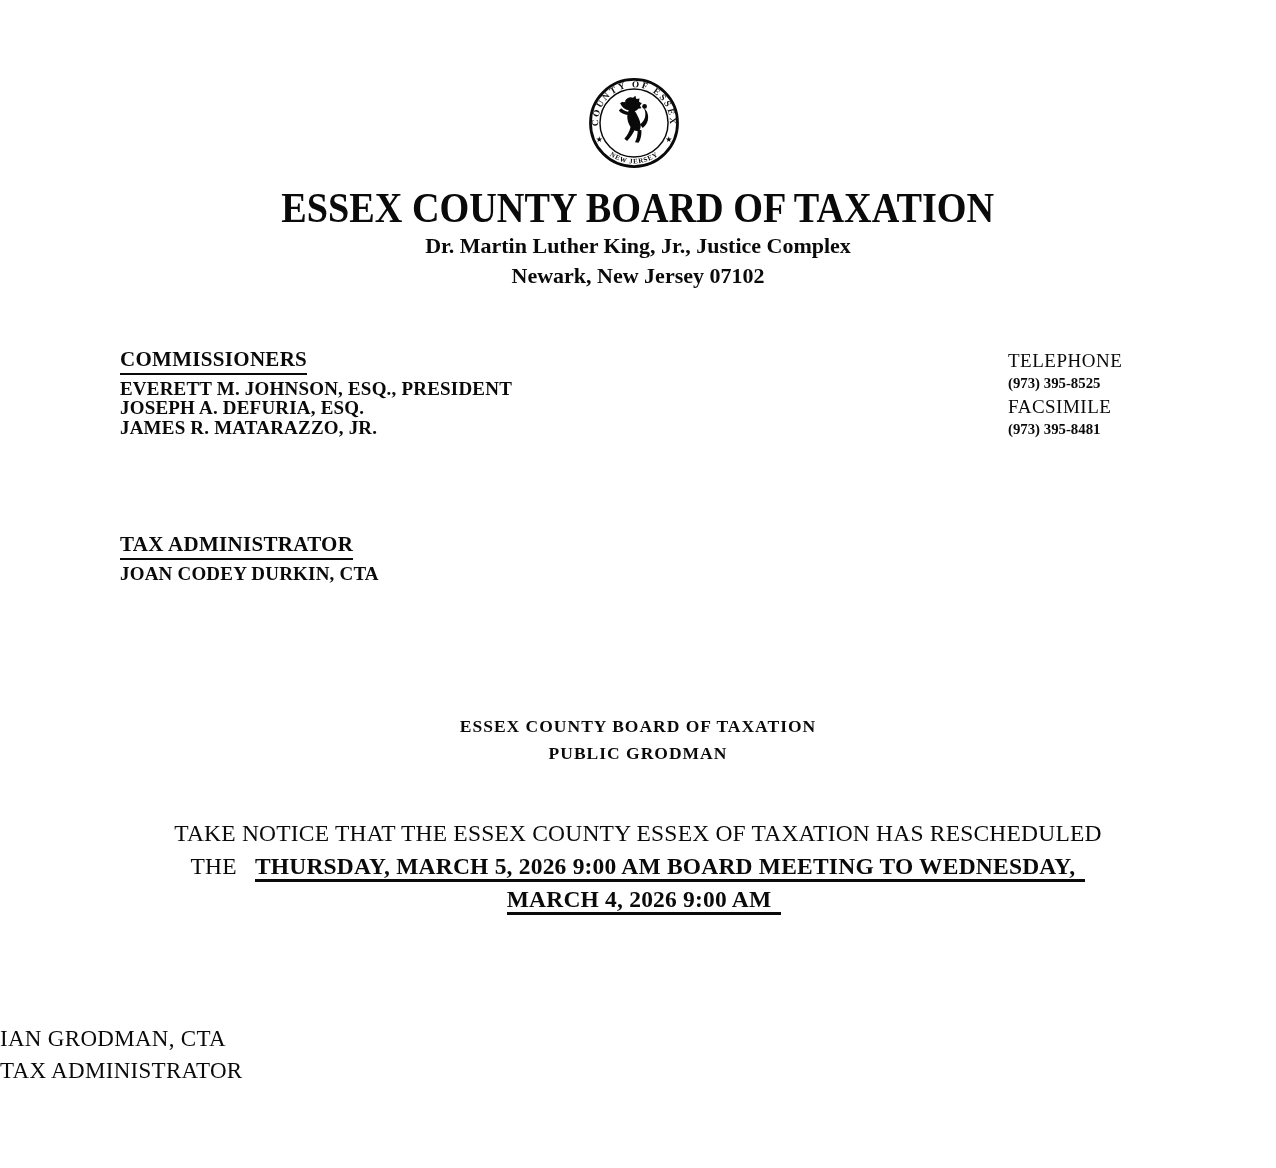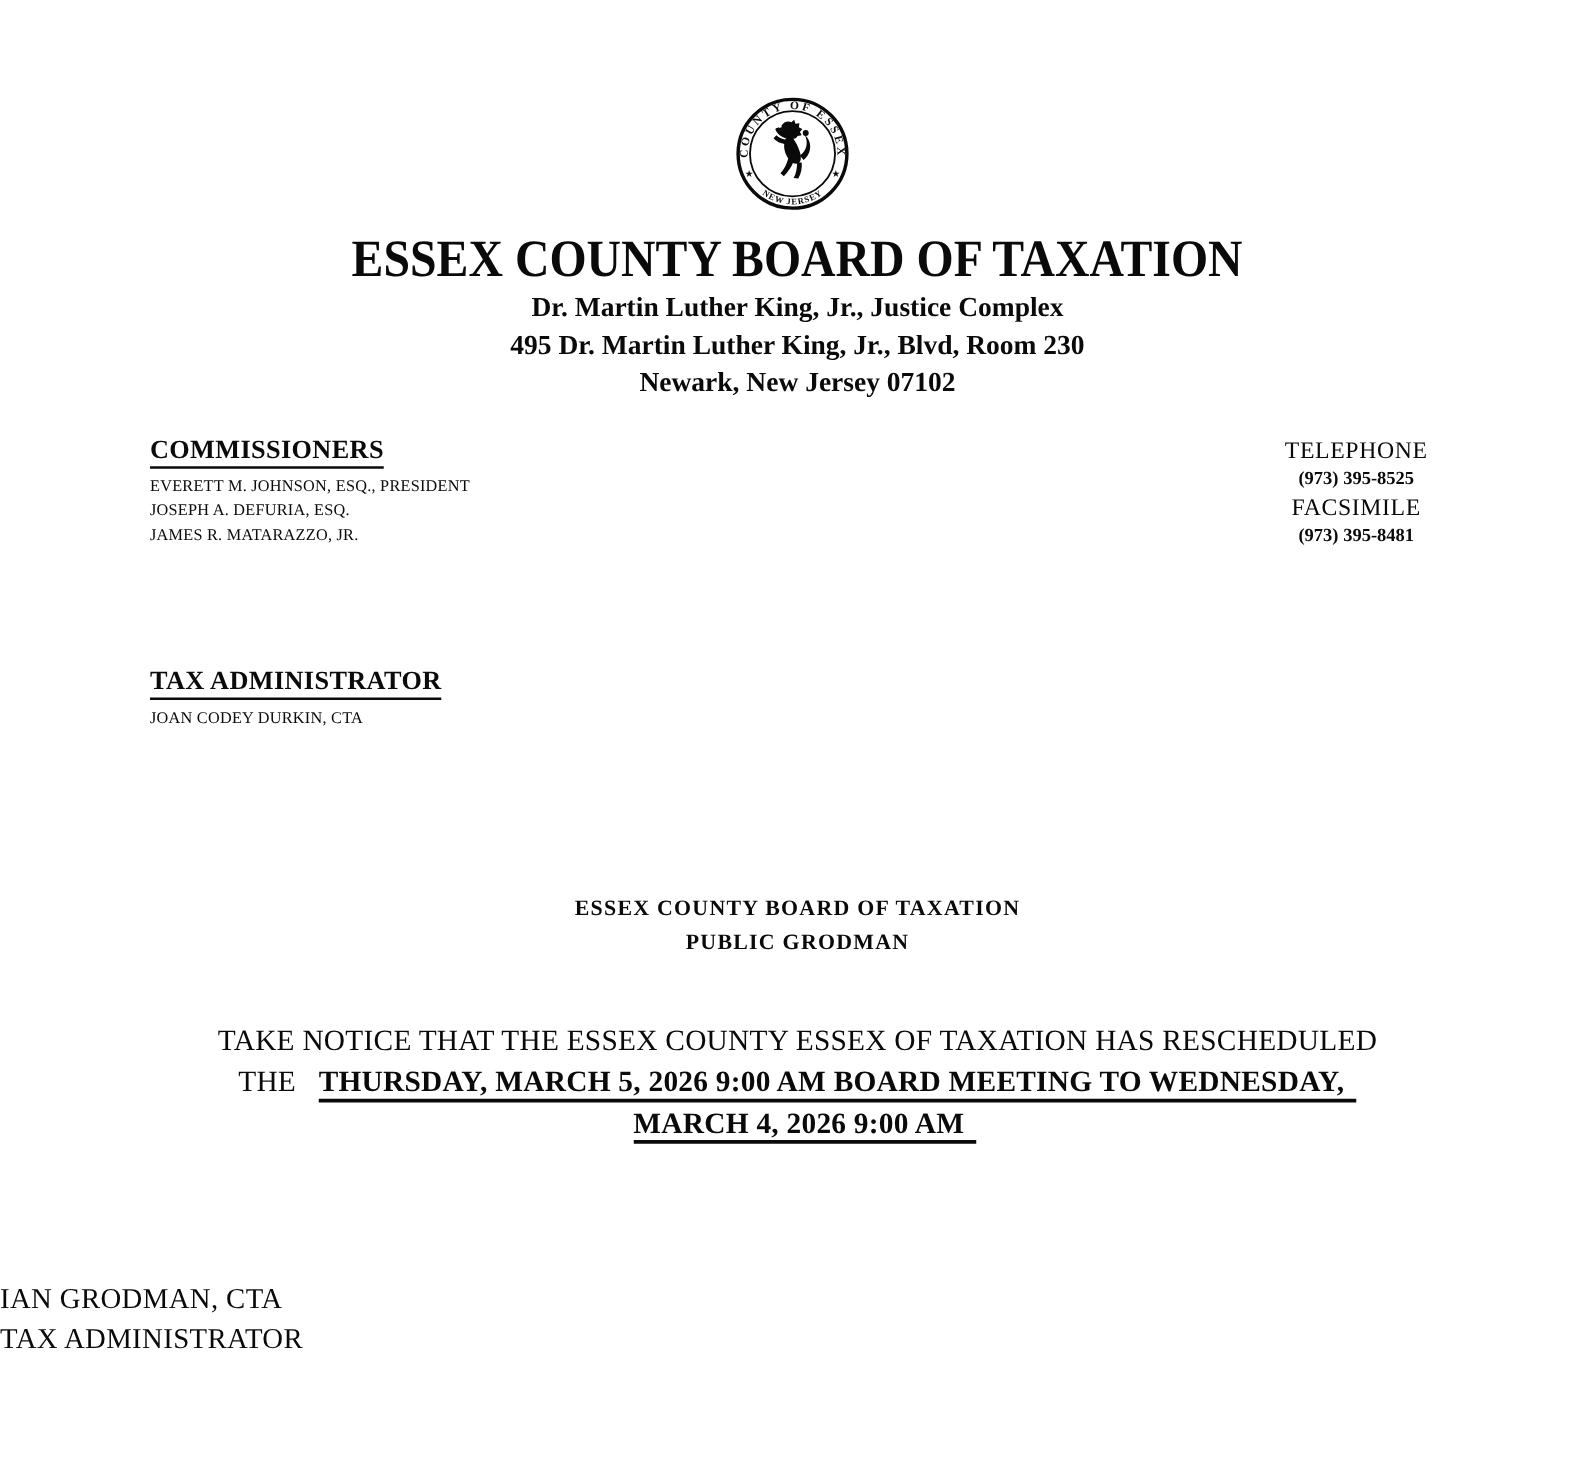--- a/index.html
+++ b/index.html
@@ -33,26 +33,26 @@
   }
 
   
   .commissioners { position: absolute; left: 120px; top: 348px; }
   .taxadmin      { position: absolute; left: 120px; top: 533px; }
   .section-heading {
     display: inline-block;
     font-size: 21px; font-weight: bold; line-height: 23px; letter-spacing: 0.3px;
     border-bottom: 2px solid #0a0a0a; padding-bottom: 2px;
   }
-  .names { font-size: 13px; font-weight: normal; line-height: 19.3px; letter-spacing: 0.2px; }
+  .names { font-size: 19px; font-weight: bold; line-height: 19.3px; letter-spacing: 0.2px; }
   .names.first { margin-top: 4px; }
   .names.second { margin-top: 6px; }
 
   
-  .contact { position: absolute; left: 1008px; top: 348px; width: 154px; text-align: center; font-family: Liberation Serif, serif; }
+  .contact { position: absolute; left: 1008px; top: 348px; width: 154px; text-align: left; font-family: Liberation Serif, serif; }
   .contact-label  { font-size: 19px; line-height: 25px; letter-spacing: 0.5px; }
   .contact-label.fax { }
   .contact-number { font-size: 14.8px; font-weight: bold; line-height: 21px; }
 
   
   .notice-heading {
     position: absolute; top: 713px; left: 0; width: 100%;
     text-align: center; font-size: 17.5px; font-weight: bold;
     letter-spacing: 1px; line-height: 27px;
   }
@@ -108,21 +108,20 @@
         <circle cx="61.5" cy="32" r="2.6"></circle>
       </g>
     </svg>
   </div>
 
   <div class="title">
     <span class="squeeze">ESSEX COUNTY BOARD OF TAXATION</span>
   </div>
   <div class="address">
     <div>Dr. Martin Luther King, Jr., Justice Complex</div>
-    <div>495 Dr. Martin Luther King, Jr., Blvd, Room 230</div>
     <div>Newark, New Jersey 07102</div>
   </div>
 
   <div class="commissioners">
     <div class="section-heading">COMMISSIONERS</div>
     <div class="names first">
       <div>EVERETT M. JOHNSON, ESQ., PRESIDENT</div>
       <div>JOSEPH A. DEFURIA, ESQ.</div>
       <div>JAMES R. MATARAZZO, JR.</div>
     </div>

